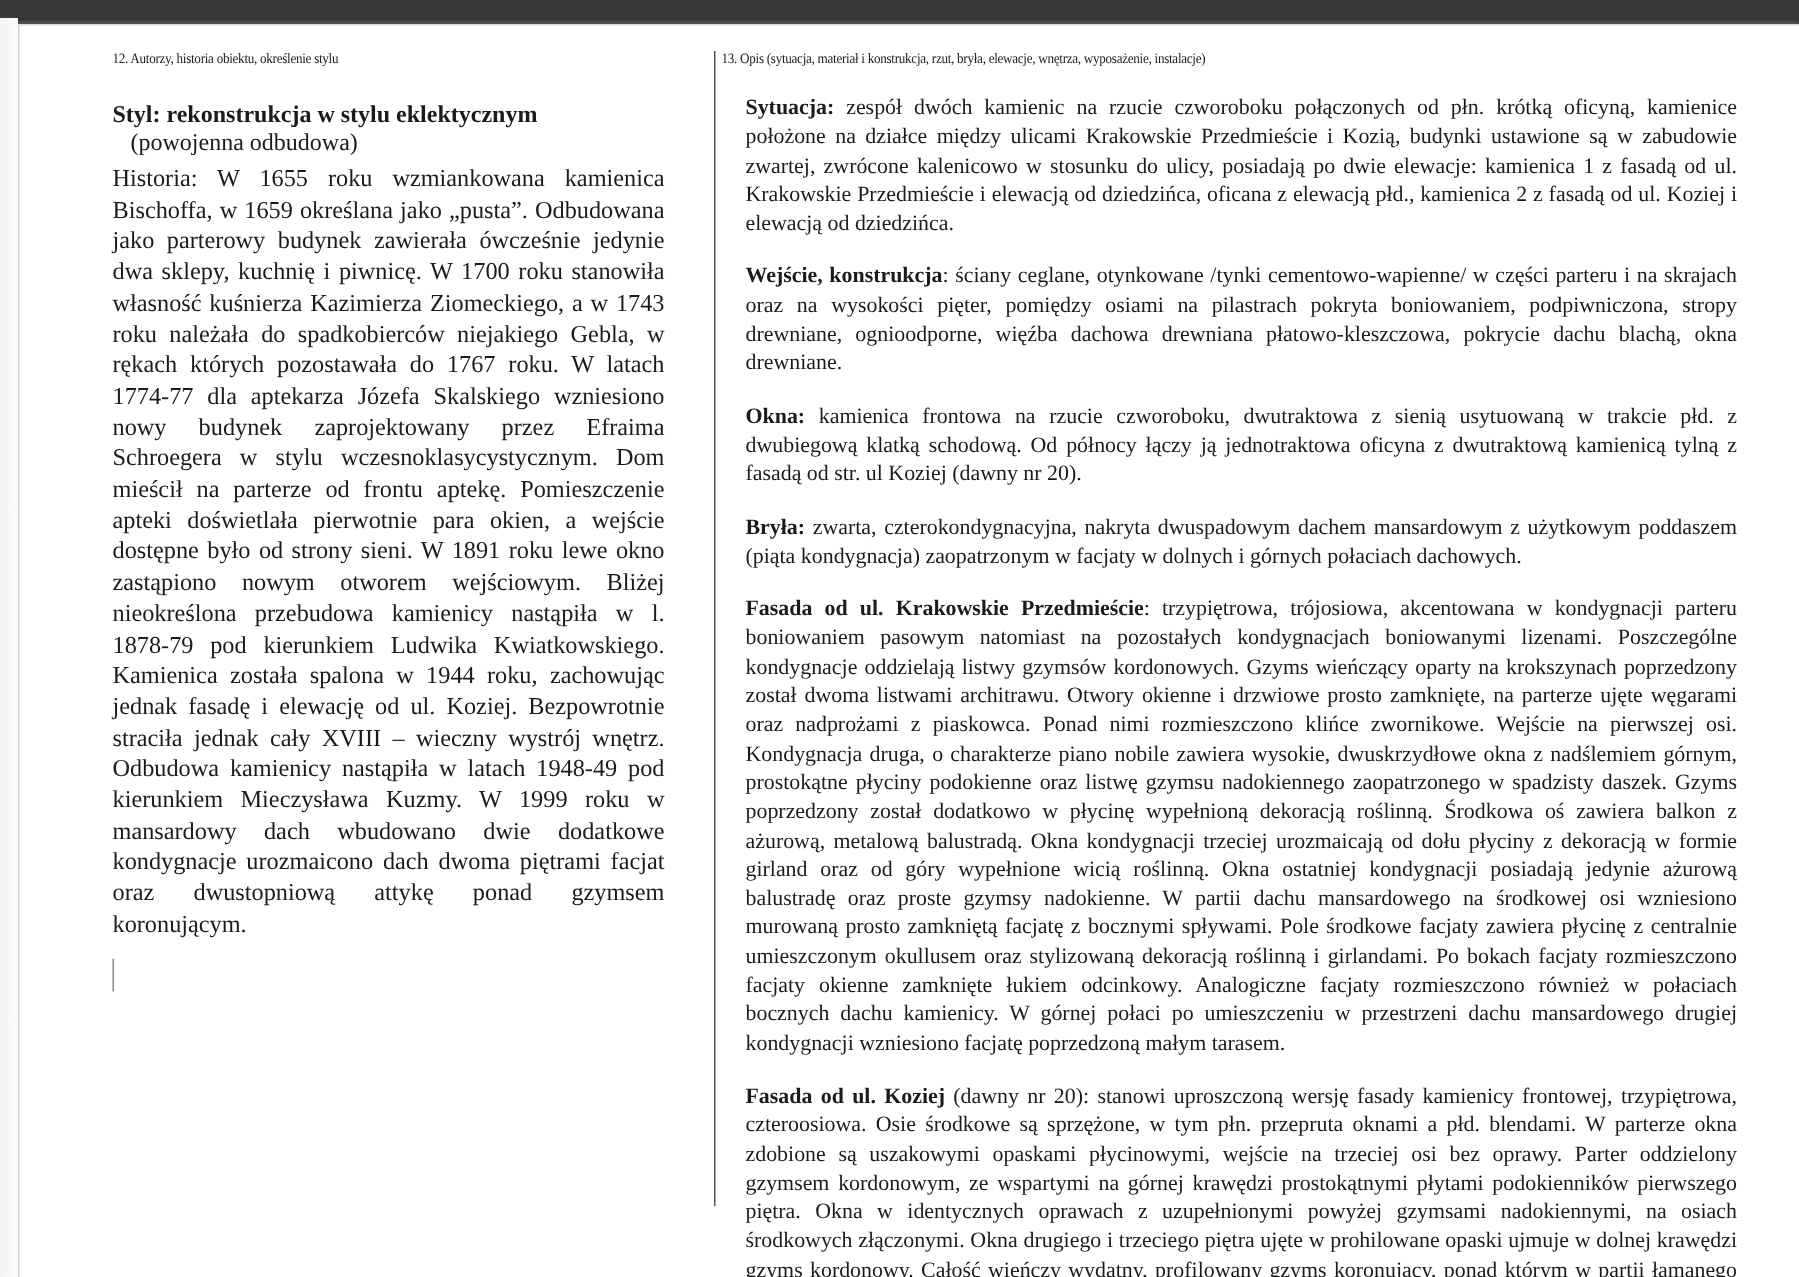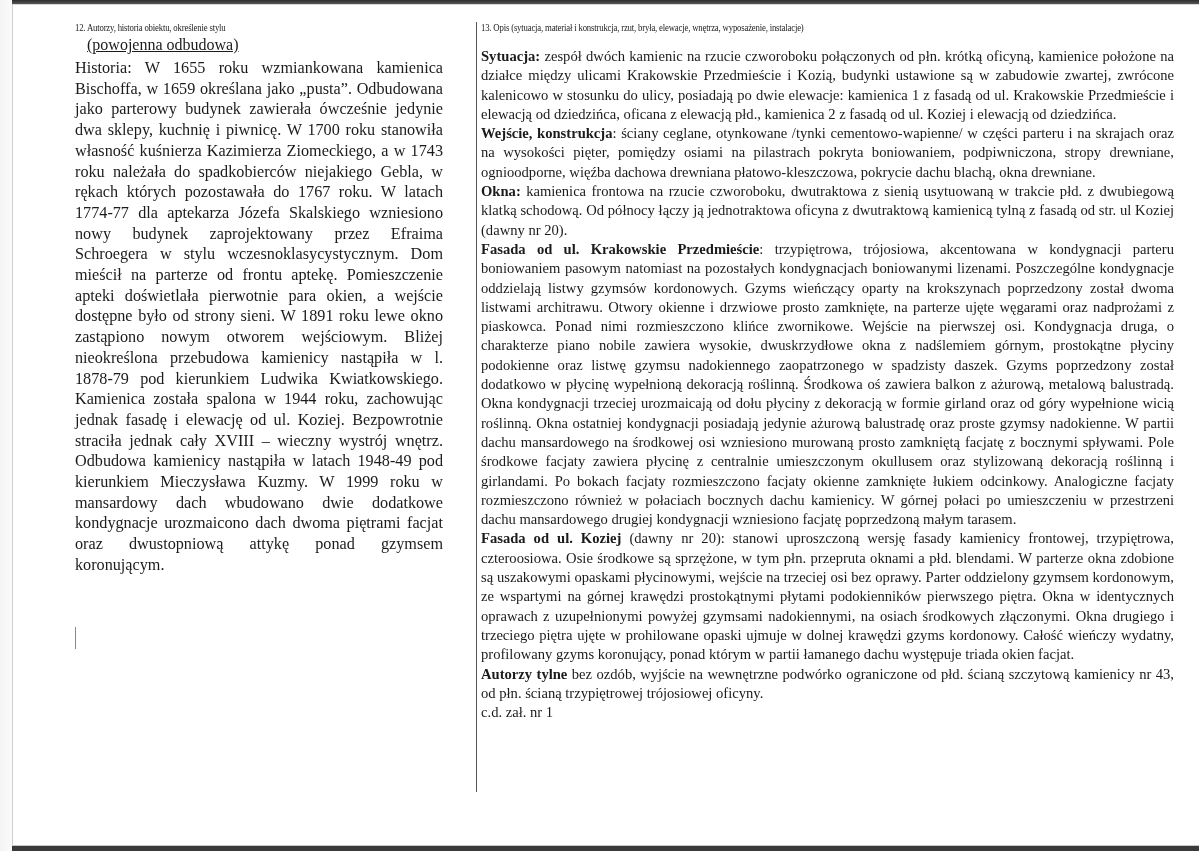--- a/index.html
+++ b/index.html
@@ -5,21 +5,21 @@
     html, body {
       margin: 0;
       padding: 0;
       width: 1199px;
       height: 851px;
       overflow: hidden;
       background: #3a3a3a;
     }
     .scan {
       position: absolute;
-      left: 0; top: 0;
+      left: 0; top: 12px;
       width: 1199px; height: 636px;
       background: linear-gradient(#2d2d2d, #555 4px, #e8e8e8 6px, #ffffff 10px);
     }
     .page {
       position: absolute;
       left: 12px;
       top: 4px;
       width: 1187px;
       height: 841px;
       background: #ffffff;
@@ -75,37 +75,36 @@
     .style-title {
       margin-top: 20px;
       font-size: 16px;
       font-weight: bold;
       line-height: 19px;
     }
     .style-sub {
       font-size: 16px;
       line-height: 19px;
       padding-left: 12px;
-      text-decoration: underline;
     }
     .history {
       margin-top: 4px;
       font-size: 16.2px;
       line-height: 20.7px;
       text-align: justify;
       hyphens: none;
     }
     .desc {
       margin-top: 12px;
       font-size: 14.6px;
       line-height: 19.3px;
       text-align: justify;
     }
     .desc p {
-      margin: 0;
+      margin: 16px;
     }
     .desc b {
       font-weight: bold;
     }
     .footnote {
       font-size: 14.6px;
       line-height: 19.3px;
     }
   </style>
 </head>
@@ -113,29 +112,31 @@
 
 <div class="scan">
   <div class="left-edge"></div>
   <div class="page"></div>
 
   <div class="divider"></div>
   <div class="stray-mark"></div>
 
   <div class="col col-left">
     <div class="section-label">12. Autorzy, historia obiektu, określenie stylu</div>
+    <div class="style-title">Styl: rekonstrukcja w stylu eklektycznym</div>
     <div class="style-sub">(powojenna odbudowa)</div>
     <div class="history">Historia: W 1655 roku wzmiankowana kamienica Bischoffa, w 1659 określana jako „pusta”. Odbudowana jako parterowy budynek zawierała ówcześnie jedynie dwa sklepy, kuchnię i piwnicę. W 1700 roku stanowiła własność kuśnierza Kazimierza Ziomeckiego, a w 1743 roku należała do spadkobierców niejakiego Gebla, w rękach których pozostawała do 1767 roku. W latach 1774-77 dla aptekarza Józefa Skalskiego wzniesiono nowy budynek zaprojektowany przez Efraima Schroegera w stylu wczesnoklasycystycznym. Dom mieścił na parterze od frontu aptekę. Pomieszczenie apteki doświetlała pierwotnie para okien, a wejście dostępne było od strony sieni. W 1891 roku lewe okno zastąpiono nowym otworem wejściowym. Bliżej nieokreślona przebudowa kamienicy nastąpiła w l. 1878-79 pod kierunkiem Ludwika Kwiatkowskiego. Kamienica została spalona w 1944 roku, zachowując jednak fasadę i elewację od ul. Koziej. Bezpowrotnie straciła jednak cały XVIII – wieczny wystrój wnętrz. Odbudowa kamienicy nastąpiła w latach 1948-49 pod kierunkiem Mieczysława Kuzmy. W 1999 roku w mansardowy dach wbudowano dwie dodatkowe kondygnacje urozmaicono dach dwoma piętrami facjat oraz dwustopniową attykę ponad gzymsem koronującym.</div>
   </div>
 
   <div class="col col-right">
     <div class="section-label">13. Opis (sytuacja, materiał i konstrukcja, rzut, bryła, elewacje, wnętrza, wyposażenie, instalacje)</div>
     <div class="desc">
       <p><b>Sytuacja:</b><span> zespół dwóch kamienic na rzucie czworoboku połączonych od płn. krótką oficyną, kamienice położone na działce między ulicami Krakowskie Przedmieście i Kozią, budynki ustawione są w zabudowie zwartej, zwrócone kalenicowo w stosunku do ulicy, posiadają po dwie elewacje: kamienica 1 z fasadą od ul. Krakowskie Przedmieście i elewacją od dziedzińca, oficana z elewacją płd., kamienica 2 z fasadą od ul. Koziej i elewacją od dziedzińca.</span></p>
       <p><b>Wejście, konstrukcja</b><span>: ściany ceglane, otynkowane /tynki cementowo-wapienne/ w części parteru i na skrajach oraz na wysokości pięter, pomiędzy osiami na pilastrach pokryta boniowaniem, podpiwniczona, stropy drewniane, ognioodporne, więźba dachowa drewniana płatowo-kleszczowa, pokrycie dachu blachą, okna drewniane.</span></p>
       <p><b>Okna:</b><span> kamienica frontowa na rzucie czworoboku, dwutraktowa z sienią usytuowaną w trakcie płd. z dwubiegową klatką schodową. Od północy łączy ją jednotraktowa oficyna z dwutraktową kamienicą tylną z fasadą od str. ul Koziej (dawny nr 20).</span></p>
+      <p><b>Bryła:</b><span> zwarta, czterokondygnacyjna, nakryta dwuspadowym dachem mansardowym z użytkowym poddaszem (piąta kondygnacja) zaopatrzonym w facjaty w dolnych i górnych połaciach dachowych.</span></p>
       <p><b>Fasada od ul. Krakowskie Przedmieście</b><span>: trzypiętrowa, trójosiowa, akcentowana w kondygnacji parteru boniowaniem pasowym natomiast na pozostałych kondygnacjach boniowanymi lizenami. Poszczególne kondygnacje oddzielają listwy gzymsów kordonowych. Gzyms wieńczący oparty na krokszynach poprzedzony został dwoma listwami architrawu. Otwory okienne i drzwiowe prosto zamknięte, na parterze ujęte węgarami oraz nadprożami z piaskowca. Ponad nimi rozmieszczono klińce zwornikowe. Wejście na pierwszej osi. Kondygnacja druga, o charakterze piano nobile zawiera wysokie, dwuskrzydłowe okna z nadślemiem górnym, prostokątne płyciny podokienne oraz listwę gzymsu nadokiennego zaopatrzonego w spadzisty daszek. Gzyms poprzedzony został dodatkowo w płycinę wypełnioną dekoracją roślinną. Środkowa oś zawiera balkon z ażurową, metalową balustradą. Okna kondygnacji trzeciej urozmaicają od dołu płyciny z dekoracją w formie girland oraz od góry wypełnione wicią roślinną. Okna ostatniej kondygnacji posiadają jedynie ażurową balustradę oraz proste gzymsy nadokienne. W partii dachu mansardowego na środkowej osi wzniesiono murowaną prosto zamkniętą facjatę z bocznymi spływami. Pole środkowe facjaty zawiera płycinę z centralnie umieszczonym okullusem oraz stylizowaną dekoracją roślinną i girlandami. Po bokach facjaty rozmieszczono facjaty okienne zamknięte łukiem odcinkowy. Analogiczne facjaty rozmieszczono również w połaciach bocznych dachu kamienicy. W górnej połaci po umieszczeniu w przestrzeni dachu mansardowego drugiej kondygnacji wzniesiono facjatę poprzedzoną małym tarasem.</span></p>
       <p><b>Fasada od ul. Koziej</b><span> (dawny nr 20): stanowi uproszczoną wersję fasady kamienicy frontowej, trzypiętrowa, czteroosiowa. Osie środkowe są sprzężone, w tym płn. przepruta oknami a płd. blendami. W parterze okna zdobione są uszakowymi opaskami płycinowymi, wejście na trzeciej osi bez oprawy. Parter oddzielony gzymsem kordonowym, ze wspartymi na górnej krawędzi prostokątnymi płytami podokienników pierwszego piętra. Okna w identycznych oprawach z uzupełnionymi powyżej gzymsami nadokiennymi, na osiach środkowych złączonymi. Okna drugiego i trzeciego piętra ujęte w prohilowane opaski ujmuje w dolnej krawędzi gzyms kordonowy. Całość wieńczy wydatny, profilowany gzyms koronujący, ponad którym w partii łamanego dachu występuje triada okien facjat.</span></p>
       <p><b>Autorzy tylne</b><span> bez ozdób, wyjście na wewnętrzne podwórko ograniczone od płd. ścianą szczytową kamienicy nr 43, od płn. ścianą trzypiętrowej trójosiowej oficyny.</span></p>
     </div>
     <div class="footnote">c.d. zał. nr 1</div>
   </div>
 </div>
 
 </body></html>

